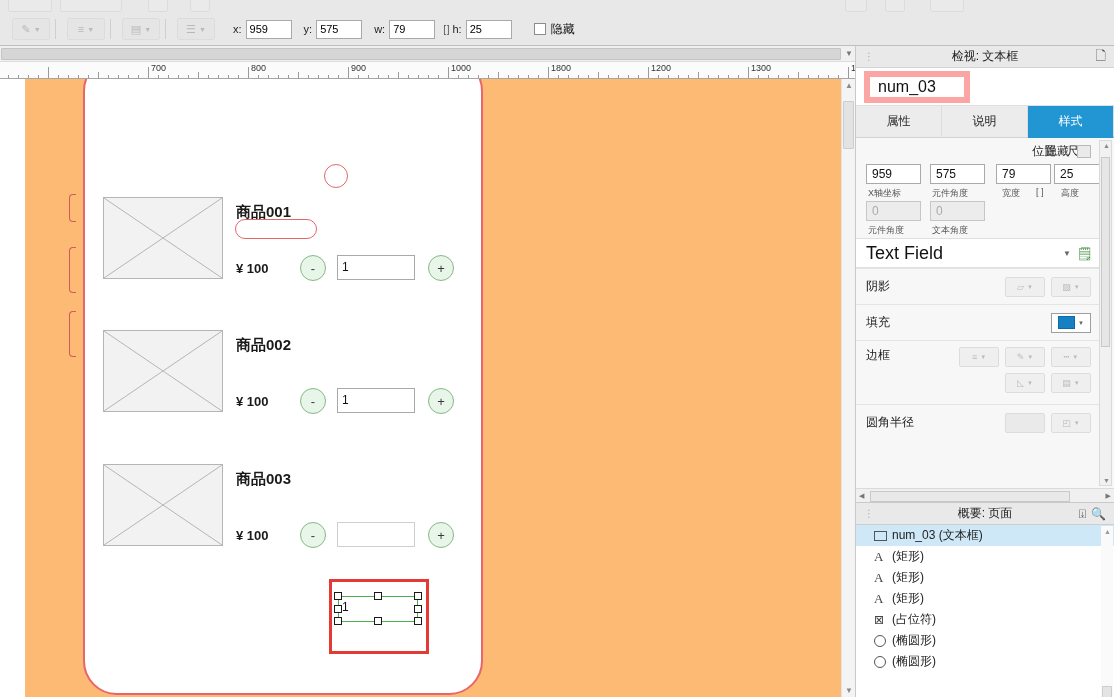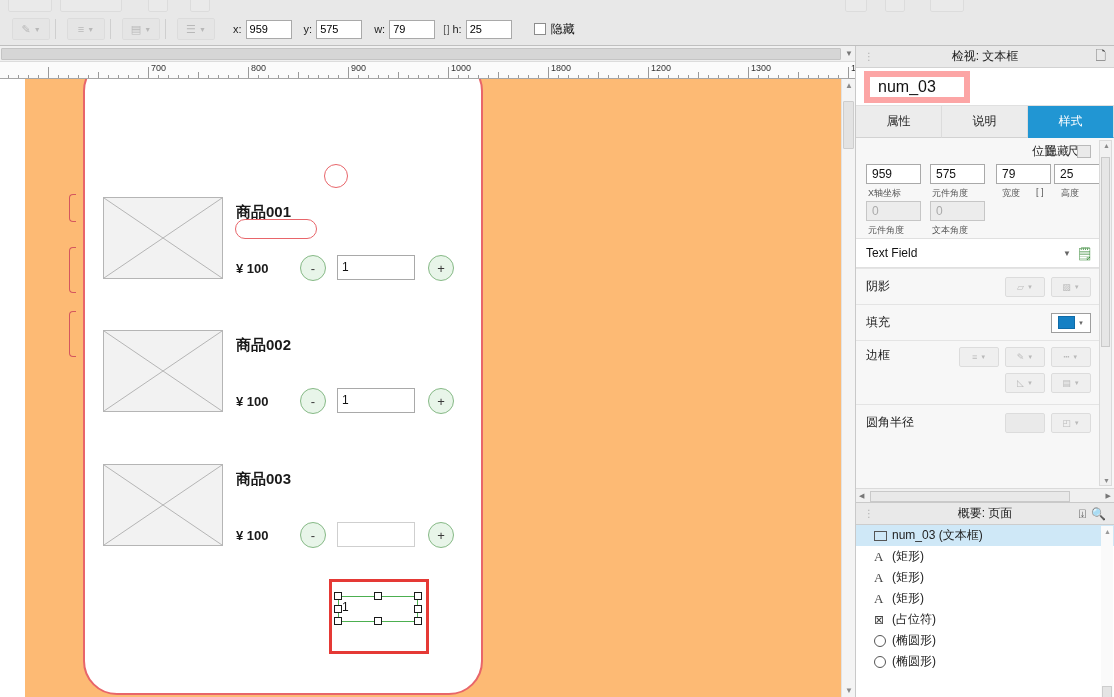--- a/index.html
+++ b/index.html
@@ -221,21 +221,21 @@
     display: flex; align-items: center; justify-content: center; margin-left: auto;
   }
   .swatch { width: 17px; height: 13px; background: #1580c4; border: 1px solid #0f6ba8; }
   .swatch-wrap .c { font-size: 6px; color: #666; margin-left: 3px; }
 
   .style-sel {
     height: 30px; background: #fff; border-top: 1px solid #e0e0e0;
     border-bottom: 1px solid #e0e0e0; display: flex; align-items: center;
     padding: 0 10px; position: relative;
   }
-  .style-sel .txt { font-size: 12px; color: #111; }
+  .style-sel .txt { font-size: 18px; color: #111; }
   .style-sel .dd { position: absolute; right: 30px; font-size: 8px; color: #666; }
   .style-sel .doc { position: absolute; right: 8px; font-size: 13px; color: #3a8a3a; }
 
   .pscroll {
     position: absolute; right: 2px; top: 2px; width: 13px; height: 346px;
     background: #f1f1f1; border: 1px solid #dadada;
   }
   .pscroll .pthumb { position: absolute; left: 1px; top: 16px; width: 9px; height: 190px;
     background: #e6e6e6; border: 1px solid #c9c9c9; }
   .pscroll .pa { position: absolute; left: 3px; font-size: 7px; color: #8a8a8a; }

